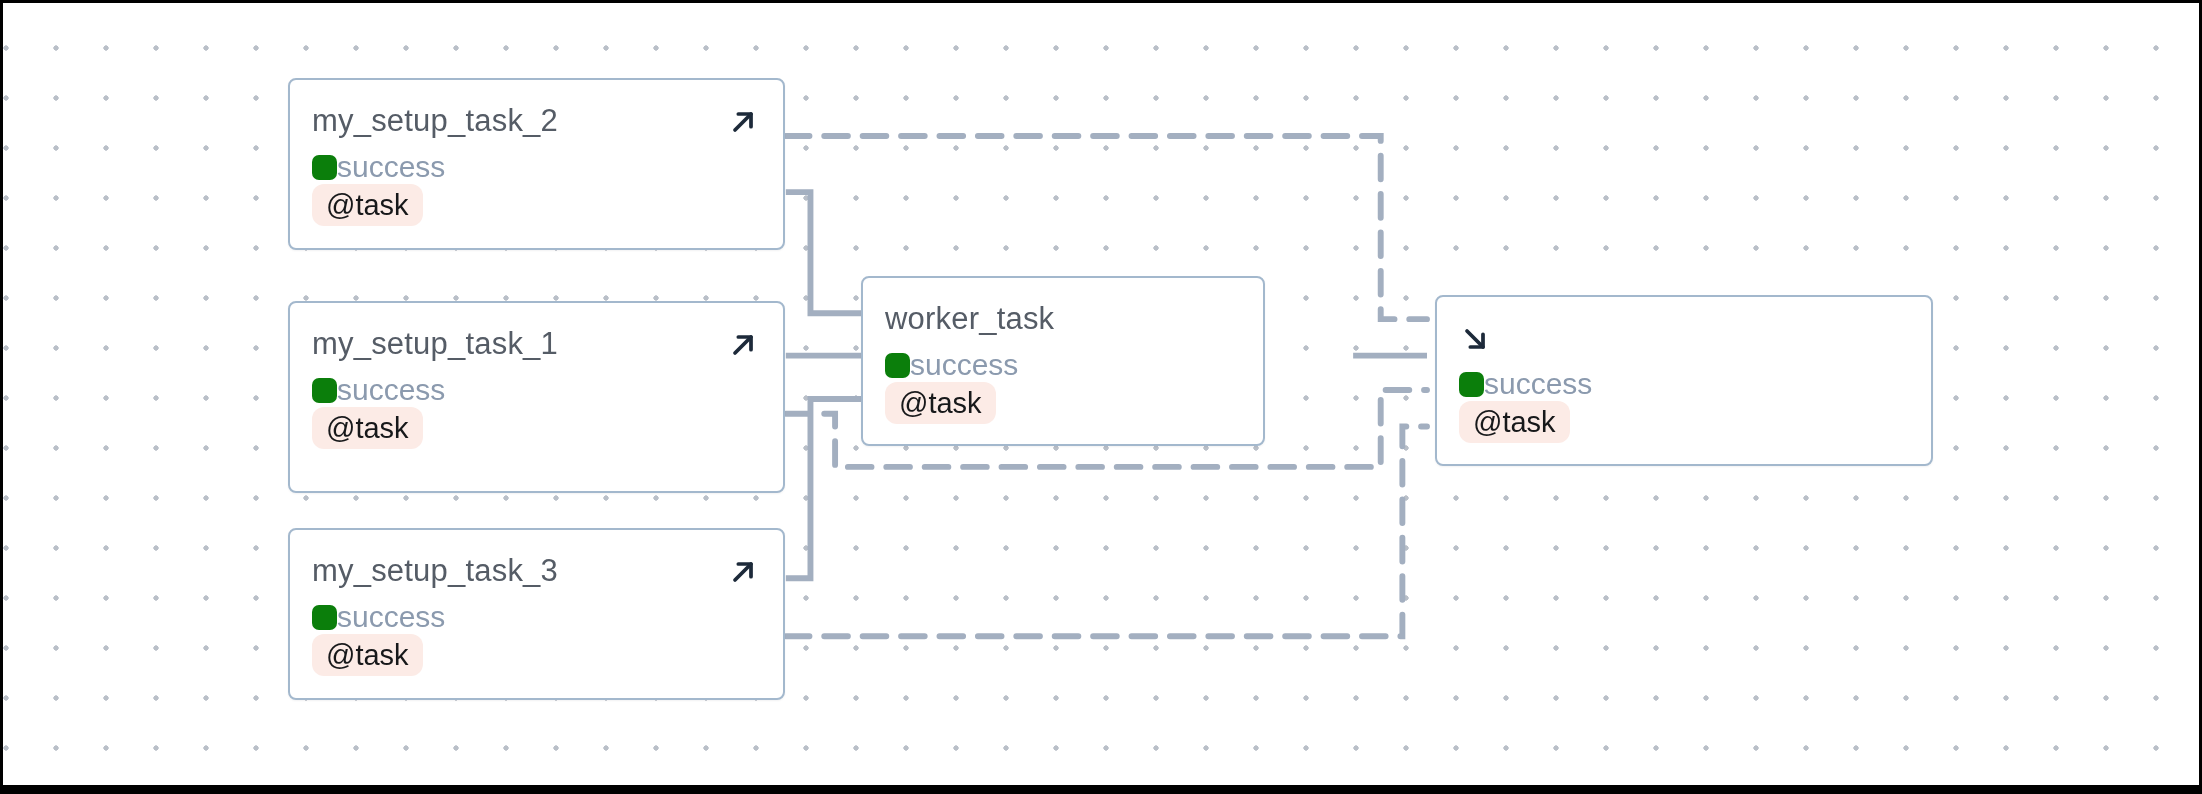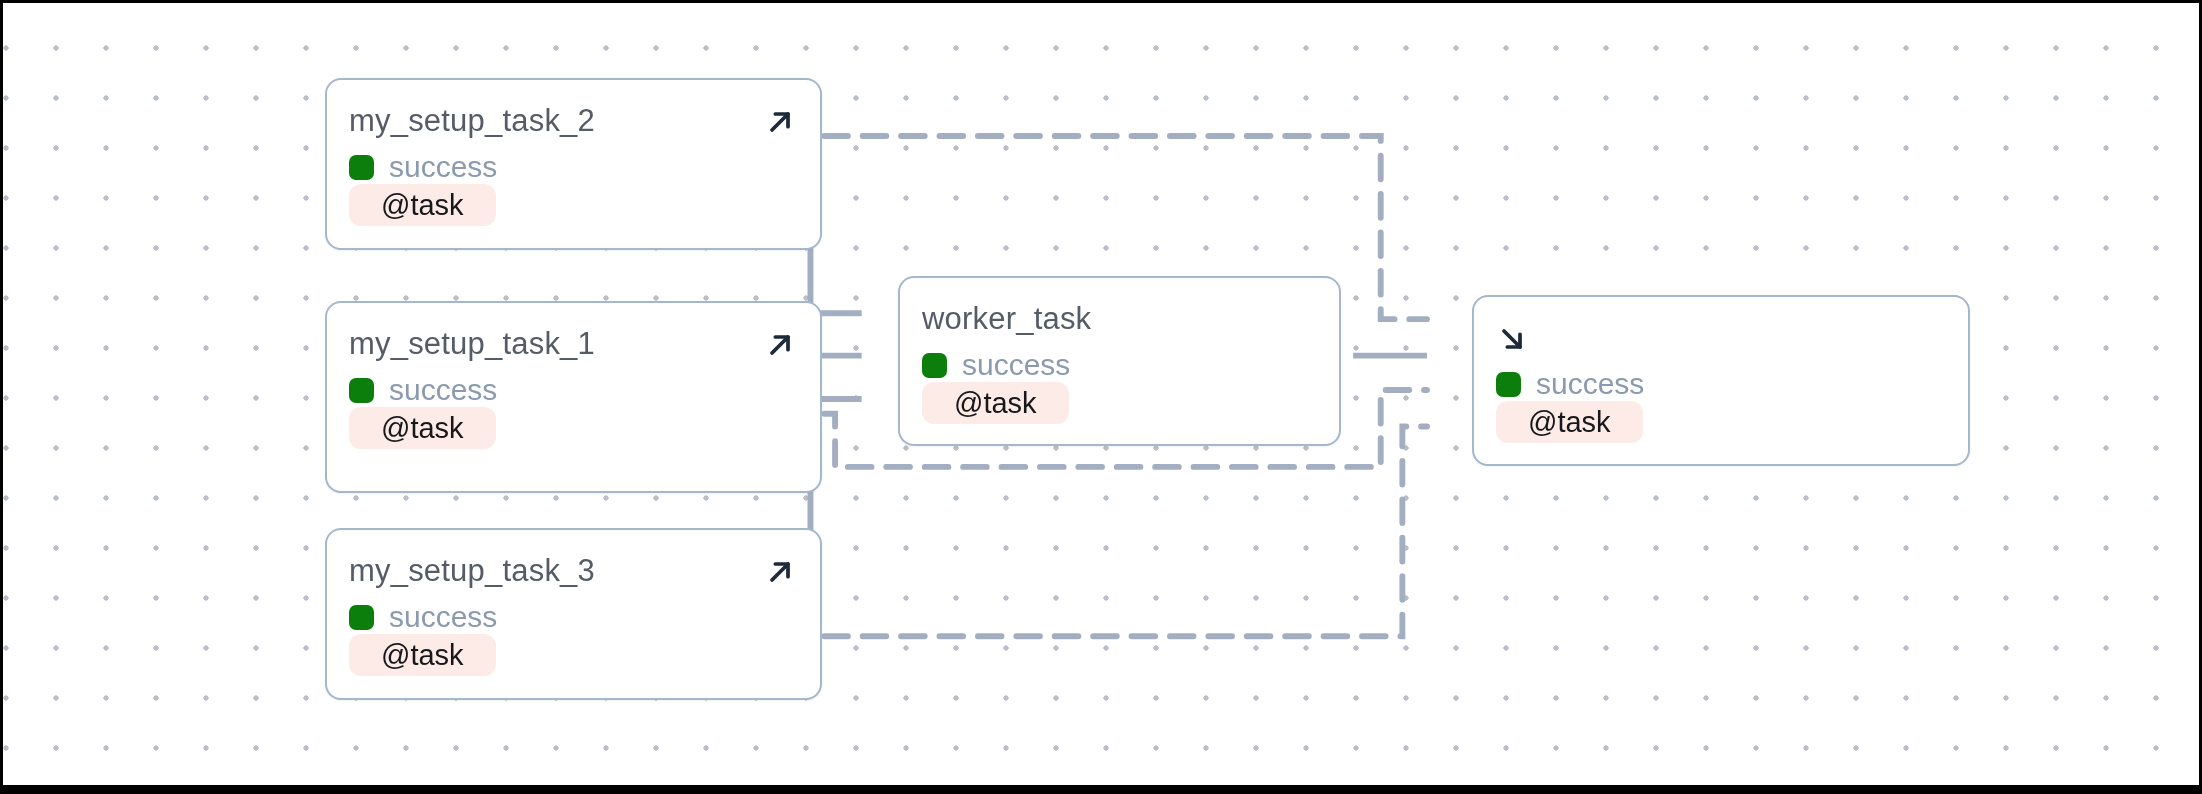--- a/index.html
+++ b/index.html
@@ -13,49 +13,48 @@
     background-image:radial-gradient(circle, #b9bfc8 2.4px, rgba(255,255,255,0) 2.9px);
     background-size:50px 50px;
     background-position:28px 20px;
     overflow:hidden;
   }
   #edges-layer{position:absolute;left:0;top:0;width:100%;height:100%;}
   .node{
     position:absolute;
     background:#ffffff;
     border:2px solid #a3b8cd;
-    border-radius:16px;
+    border-radius:8px;
     box-sizing:border-box;
     box-shadow:0 1px 2px rgba(27,36,48,.06);
     cursor:pointer;
-    margin-left:37px;
   }
   .node-title-row{
     position:absolute;left:22px;right:24px;top:24px;
     display:flex;justify-content:space-between;align-items:flex-start;
   }
   .node-title{
     font-size:31px;line-height:34px;color:#555c66;letter-spacing:.2px;
     white-space:nowrap;
   }
   .node-icon{flex:0 0 auto;margin-top:2px;}
   .node-status{
     position:absolute;left:22px;top:70px;
-    display:flex;align-items:center;gap:15px;
+    display:flex;align-items:center;
   }
   .status-square{
     width:25px;height:25px;border-radius:7px;background:#0b7e0b;display:inline-block;
   }
   .status-text{font-size:30px;color:#8b9aae;}
   .task-badge{
     position:absolute;left:22px;top:104px;
     display:inline-block;
     background:#fcebe6;color:#17181a;
     font-size:29px;line-height:42px;
-    padding:0 32px;border-radius:12px;
+    padding:0 14px;border-radius:12px;
   }
 </style>
 </head>
 <body>
 
 <div class="viewport">
   <svg id="edges-layer" width="2202" height="794" viewBox="0 0 2202 794" xmlns="http://www.w3.org/2000/svg">
       <path d="M781 192 H806 V315 H858" fill="none" stroke="#a3afc0" stroke-width="6"></path>
       <path d="M781 358 H858" fill="none" stroke="#a3afc0" stroke-width="6"></path>
       <path d="M781 584 H806 V402 H858" fill="none" stroke="#a3afc0" stroke-width="6"></path>
@@ -100,21 +99,21 @@
             <line fill="none" stroke="#1d2a3a" stroke-width="2.8" stroke-linecap="round" stroke-linejoin="round" x1="6" y1="18" x2="18" y2="6"></line>
             <polyline fill="none" stroke="#1d2a3a" stroke-width="2.8" stroke-linecap="round" stroke-linejoin="round" points="8.5 6 18 6 18 15.5"></polyline>
           </svg>
         </div>
         <div class="node-status">
           <span class="status-square"></span>
           <span class="status-text">success</span>
         </div>
         <span class="task-badge">@task</span>
       </div>
-      <div class="node" style="left: 858px; top: 273px; width: 443px; height: 170px;">
+      <div class="node" style="left: 858px; top: 273px; width: 404px; height: 170px;">
         <div class="node-title-row">
           <span class="node-title">worker_task</span>
         </div>
         <div class="node-status">
           <span class="status-square"></span>
           <span class="status-text">success</span>
         </div>
         <span class="task-badge">@task</span>
       </div>
       <div class="node" style="left: 1432px; top: 292px; width: 498px; height: 171px;">

